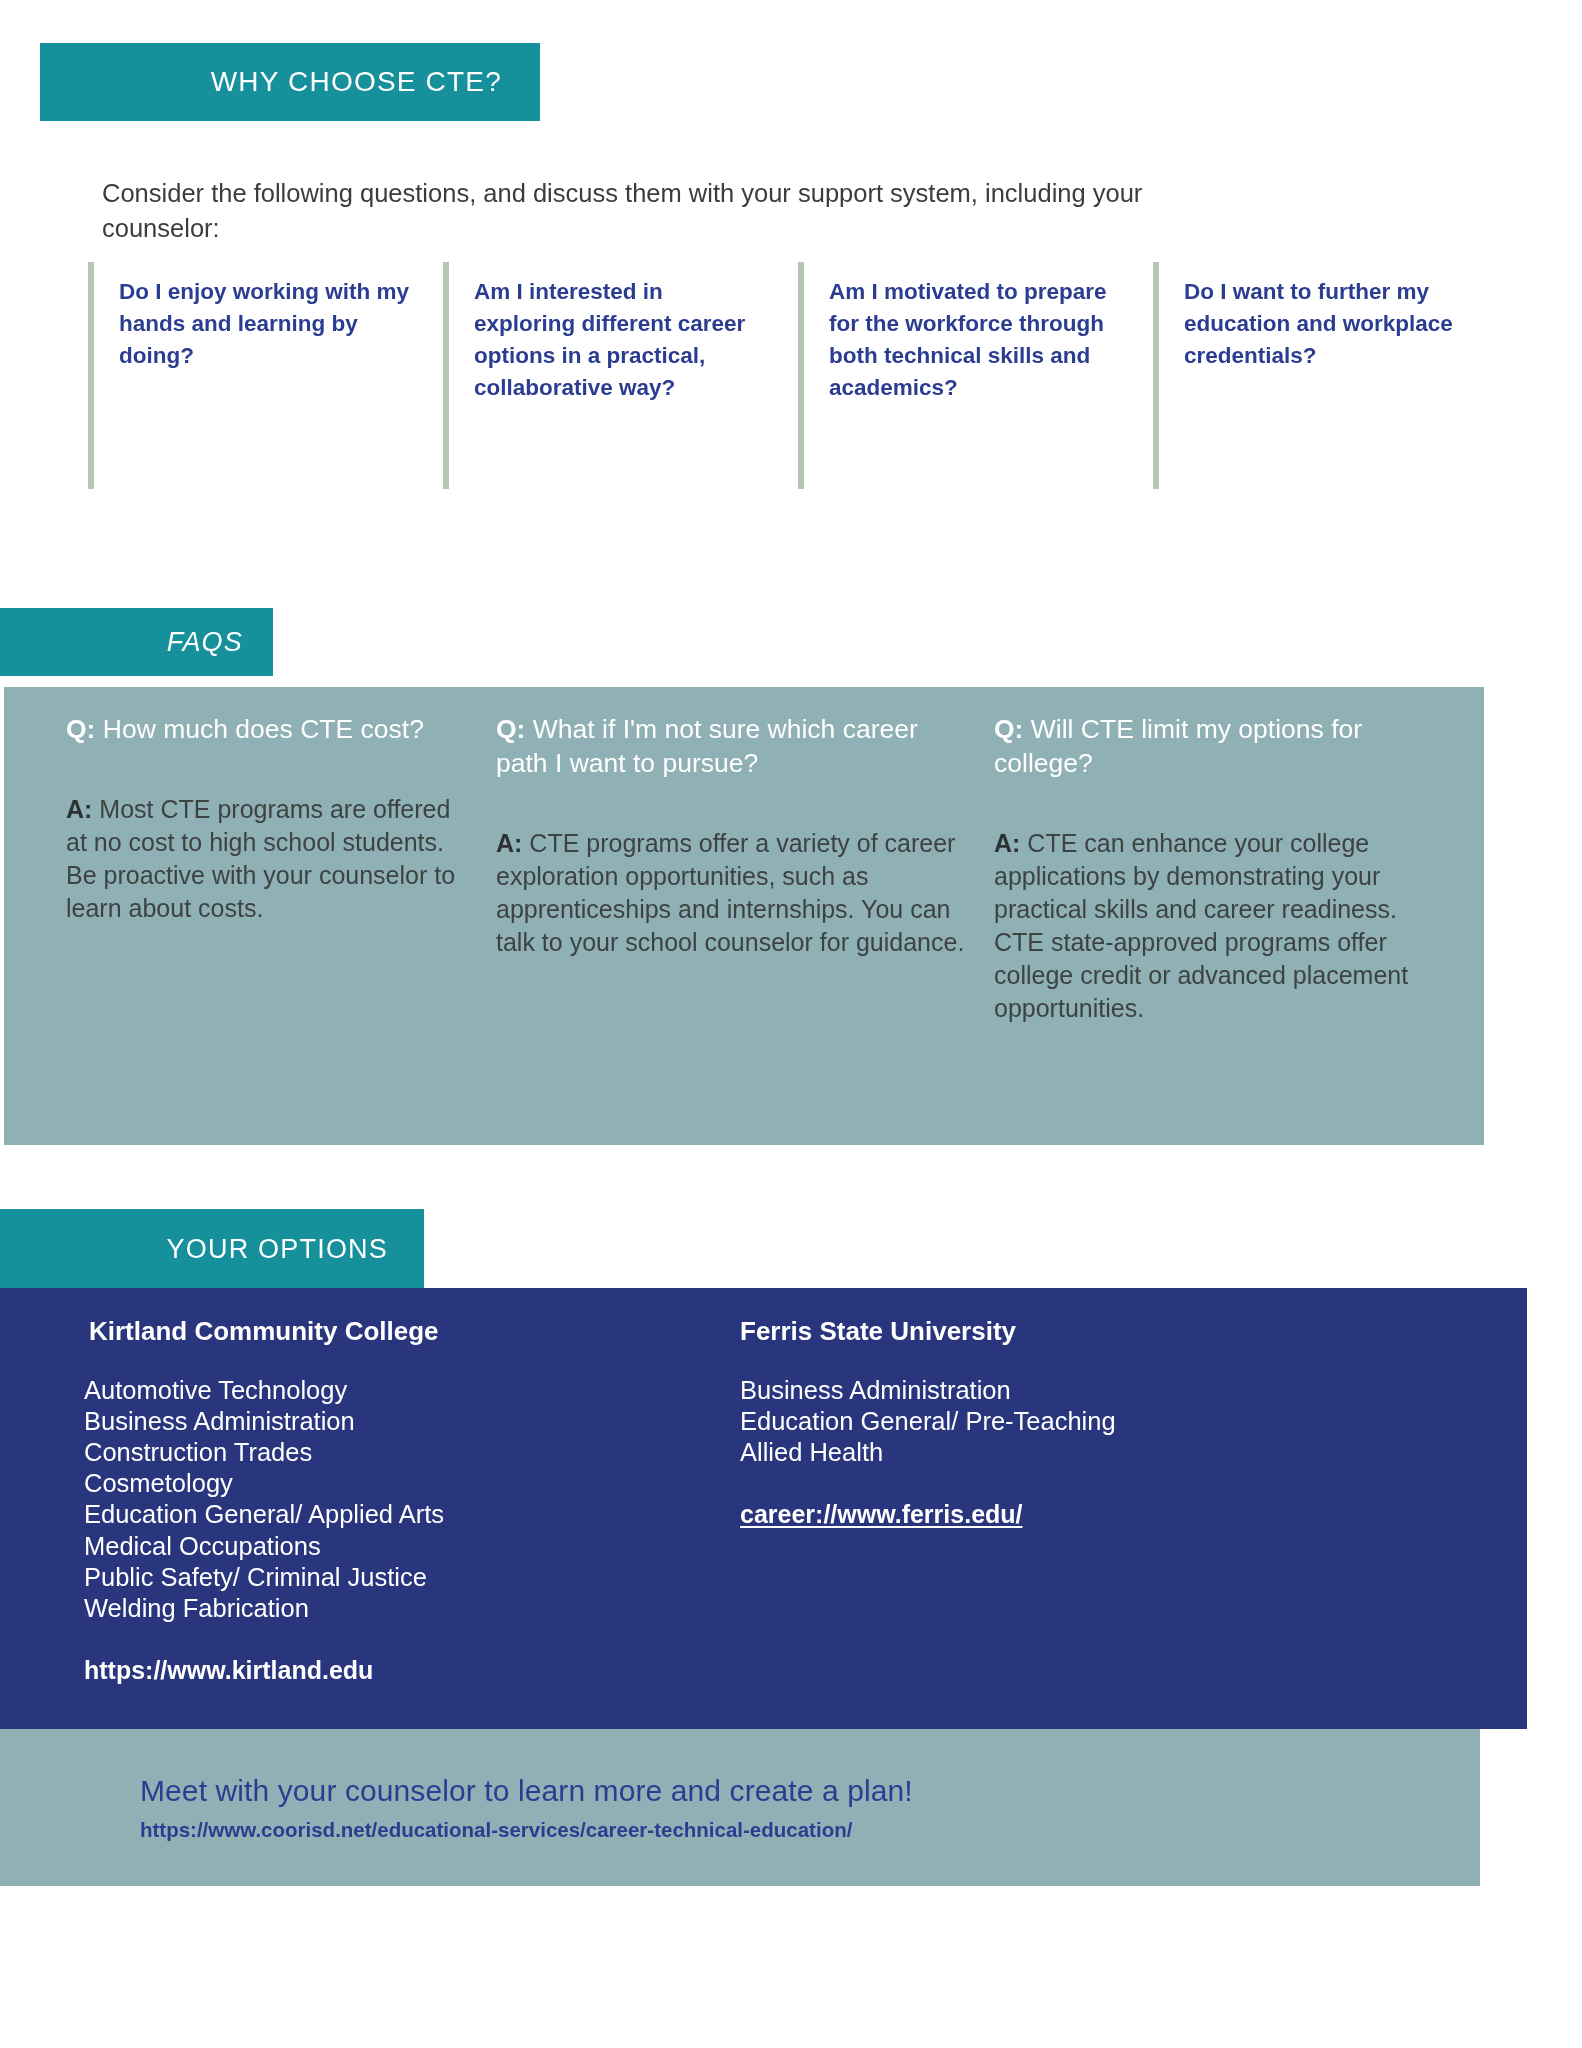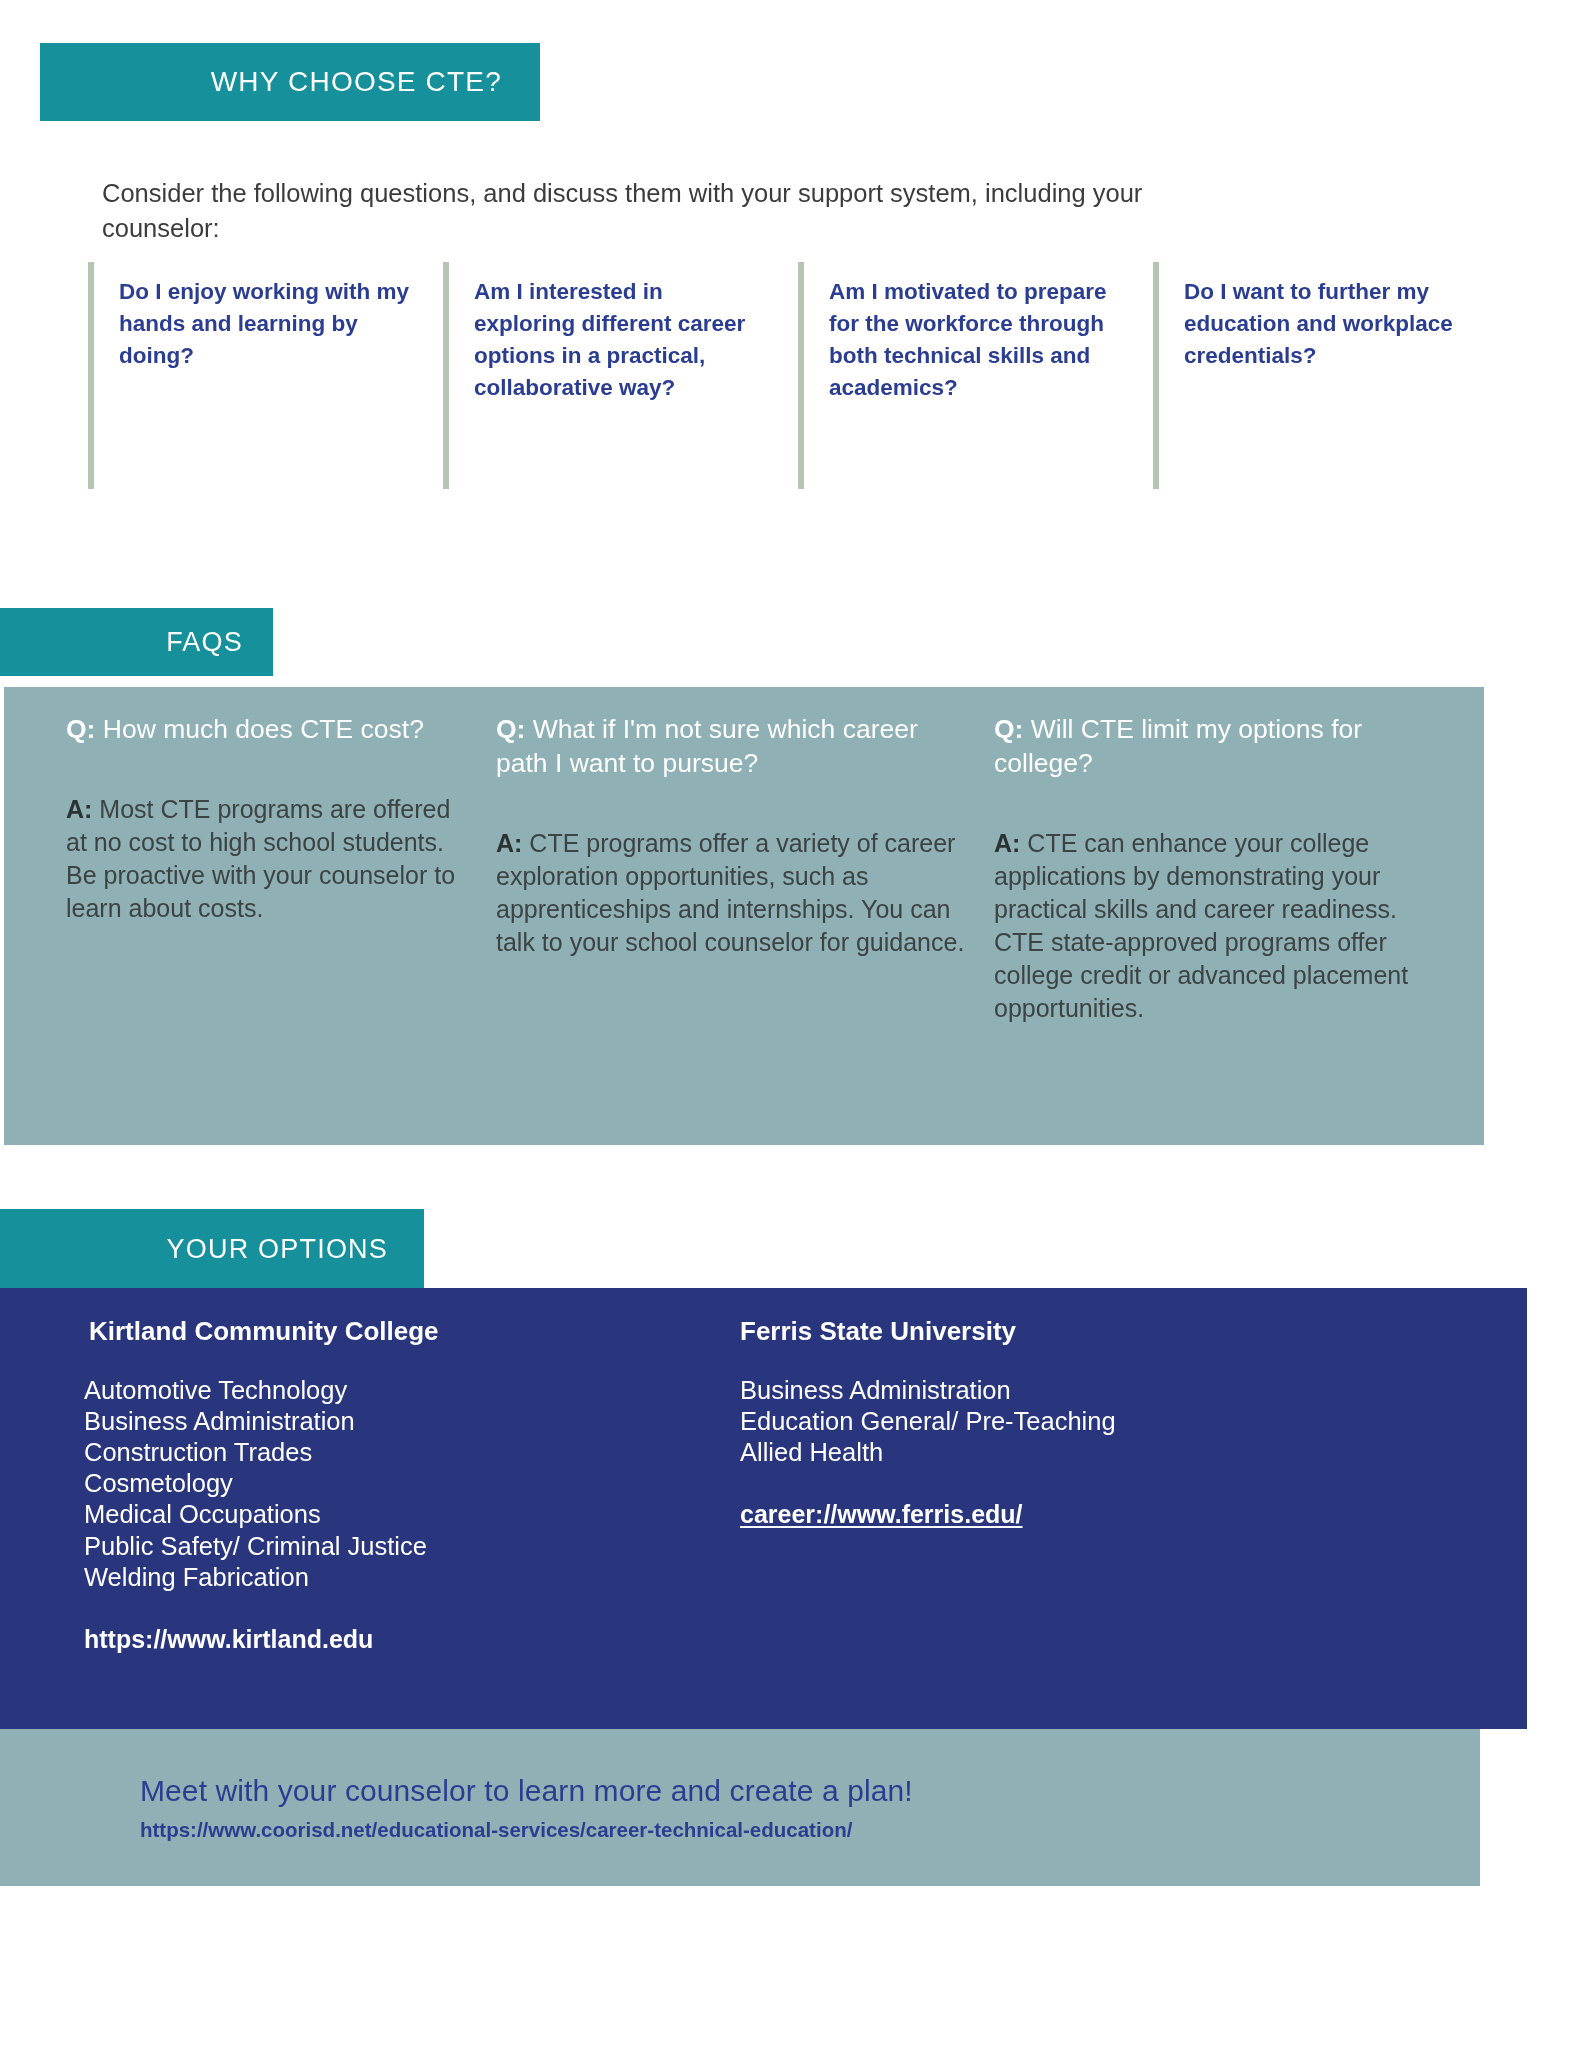--- a/index.html
+++ b/index.html
@@ -35,20 +35,21 @@
     justify-content: flex-end;
     margin-left: 40px;
   }
   .chip-faqs {
     left: 0; top: 608px;
     width: 273px; height: 68px;
     font-size: 27px;
     padding-right: 30px;
     box-sizing: border-box;
     justify-content: flex-end;
+    font-style: italic;
   }
   .chip-options {
     left: 0; top: 1209px;
     width: 424px; height: 80px;
     font-size: 27px;
     padding-right: 36px;
     box-sizing: border-box;
     justify-content: flex-end;
   }
 
@@ -234,20 +235,21 @@
 </div>
 
 <div class="options-panel">
   <div class="opt-col-1">
     <div class="opt-title">Kirtland Community College</div>
     <ul class="opt-list">
       <li>Automotive Technology</li>
       <li>Business Administration</li>
       <li>Construction Trades</li>
       <li>Cosmetology</li>
+      <li>Education General/ Applied Arts</li>
       <li>Medical Occupations</li>
       <li>Public Safety/ Criminal Justice</li>
       <li>Welding Fabrication</li>
     </ul>
     <a class="opt-link" href="#">https://www.kirtland.edu</a>
   </div>
 
   <div class="opt-col-2">
     <div class="opt-title">Ferris State University</div>
     <ul class="opt-list">

